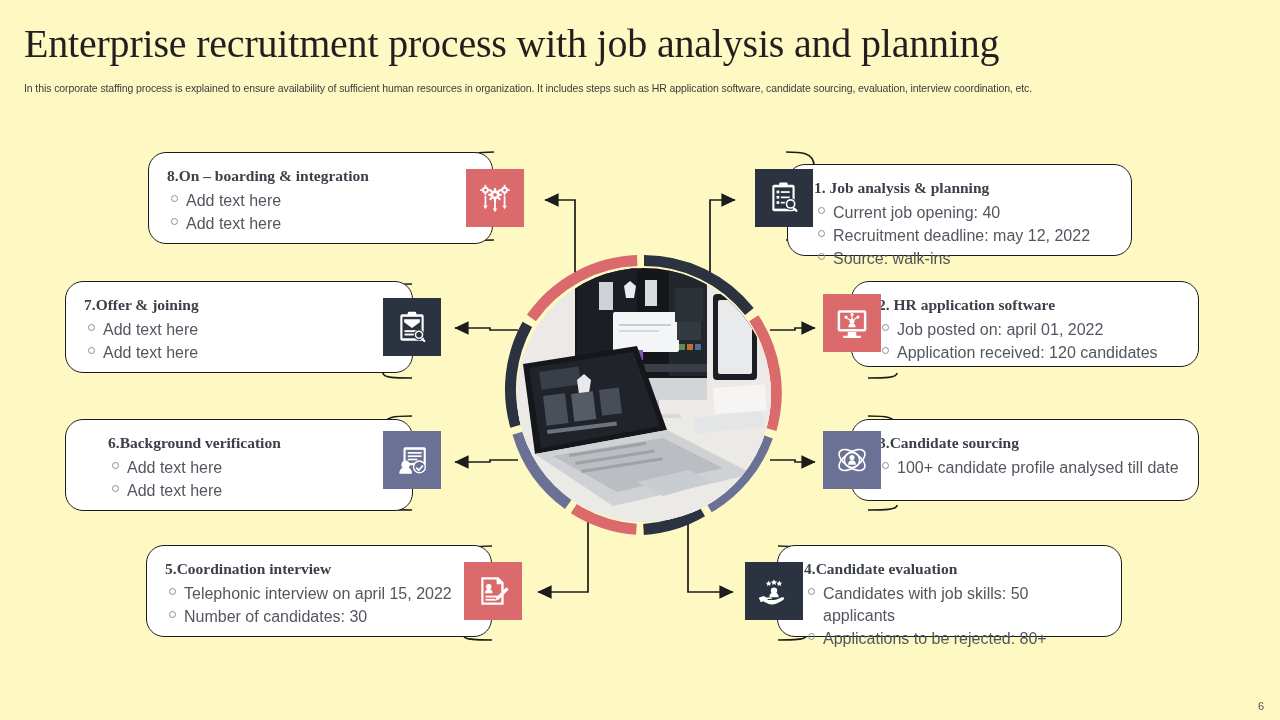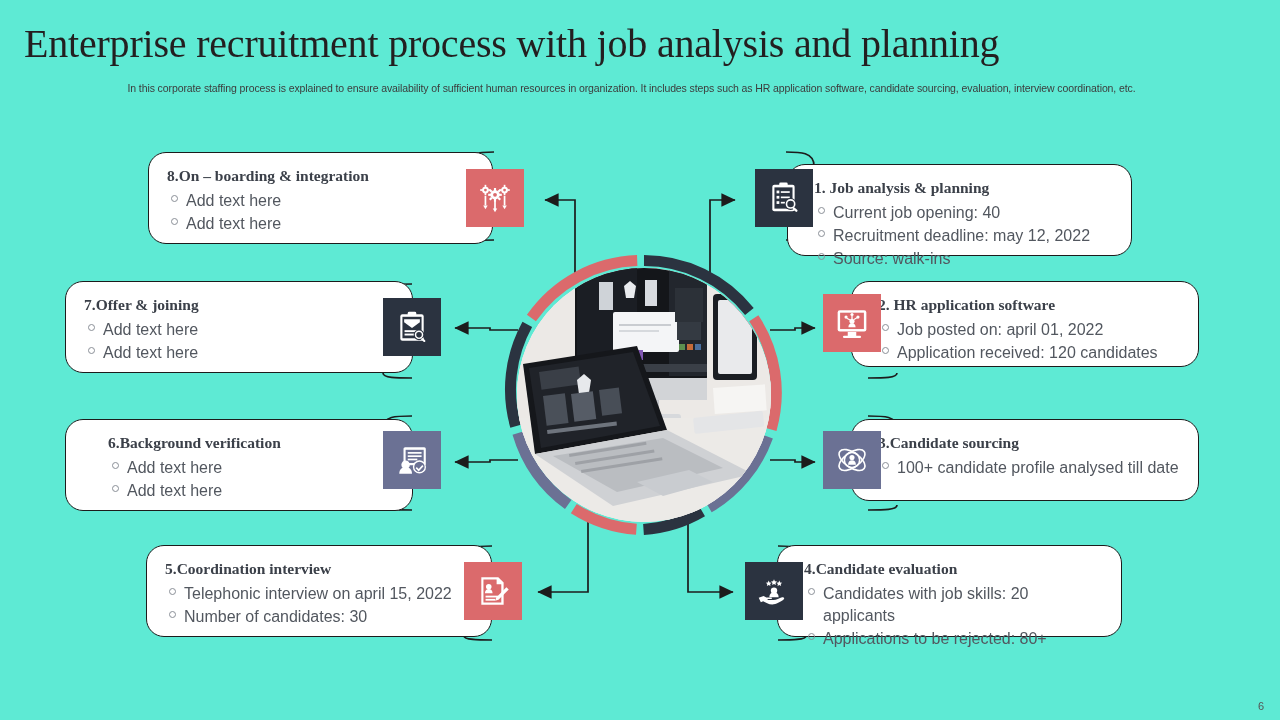--- a/index.html
+++ b/index.html
@@ -2,34 +2,33 @@
 <html><head>
 <meta charset="utf-8">
 <style>
   * { box-sizing: border-box; margin: 0; padding: 0; }
   html, body {
     width: 1280px; height: 720px;
     background: #ffffff;
     font-family: "Liberation Sans", sans-serif;
     overflow: hidden;
   }
-  .slide { position: relative; width: 1280px; height: 720px; background:#5eead4; }
+  .slide { position: relative; width: 1280px; height: 720px; background:#fef9c3; }
 
   
   .page-title {
     position: absolute; left: 24px; top: 20px;
     font-family: "Liberation Serif", serif;
     font-size: 40px; font-weight: 400; color: #231f20;
     letter-spacing: -0.2px; white-space: nowrap;
   }
   .page-subtitle {
     position: absolute; left: 24px; top: 82px; width: 1215px;
     font-size: 10.5px; color: #3c3c3c; letter-spacing: -0.1px;
     white-space: nowrap;
-    text-align: center;
   }
 
   
   .hub { position: absolute; left: 503px; top: 254px; width: 282px; height: 282px; }
   .hub svg { position: absolute; inset: 0; }
   .hub-photo {
     position: absolute; left: 14px; top: 14px; width: 254px; height: 254px;
     border-radius: 50%; overflow: hidden; background: #d9d9d9;
   }
   .photo-inner { position:absolute; inset:0; }
@@ -403,21 +402,21 @@
         <circle cx="16" cy="13.6" r="2.4"></circle>
         <path d="M12.3,20.4 c0,-2.7 1.7,-4.1 3.7,-4.1 c2,0 3.7,1.4 3.7,4.1 z"></path>
       </g>
     </svg>
   </div>
 
   <div class="card align-right" style="left:777px; top:545px; width:345px; height:92px;">
     <div class="card-body">
       <div class="card-title">4.Candidate evaluation</div>
       <ul class="bullets">
-        <li>Candidates  with job skills: 20 applicants</li>
+        <li>Candidates  with job skills: 50 applicants</li>
         <li>Applications to be rejected:  80+</li>
       </ul>
     </div>
   </div>
   <div class="tile" style="left:745px; top:562px; background:#2b3340;">
     <svg viewBox="0 0 32 32">
       <g fill="#fff">
         <path d="M11,6.2 l0.8,1.7 l1.9,0.3 l-1.35,1.3 l0.32,1.85 l-1.67,-0.88 l-1.67,0.88 l0.32,-1.85 l-1.35,-1.3 l1.9,-0.3 z"></path>
         <path d="M16,5 l0.85,1.8 l2,0.3 l-1.43,1.4 l0.34,1.95 l-1.76,-0.93 l-1.76,0.93 l0.34,-1.95 l-1.43,-1.4 l2,-0.3 z"></path>
         <path d="M21,6.2 l0.8,1.7 l1.9,0.3 l-1.35,1.3 l0.32,1.85 l-1.67,-0.88 l-1.67,0.88 l0.32,-1.85 l-1.35,-1.3 l1.9,-0.3 z"></path>

